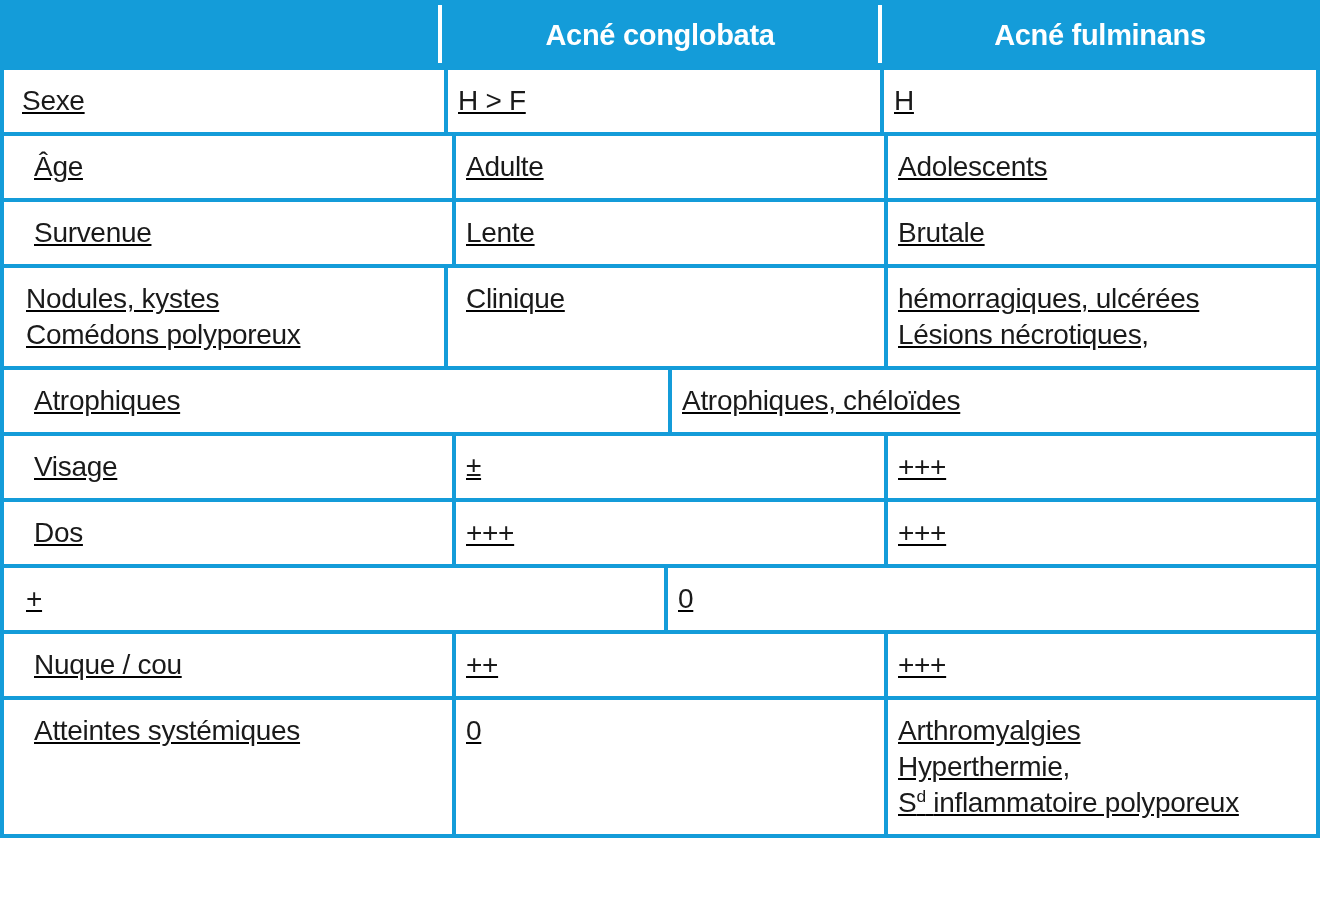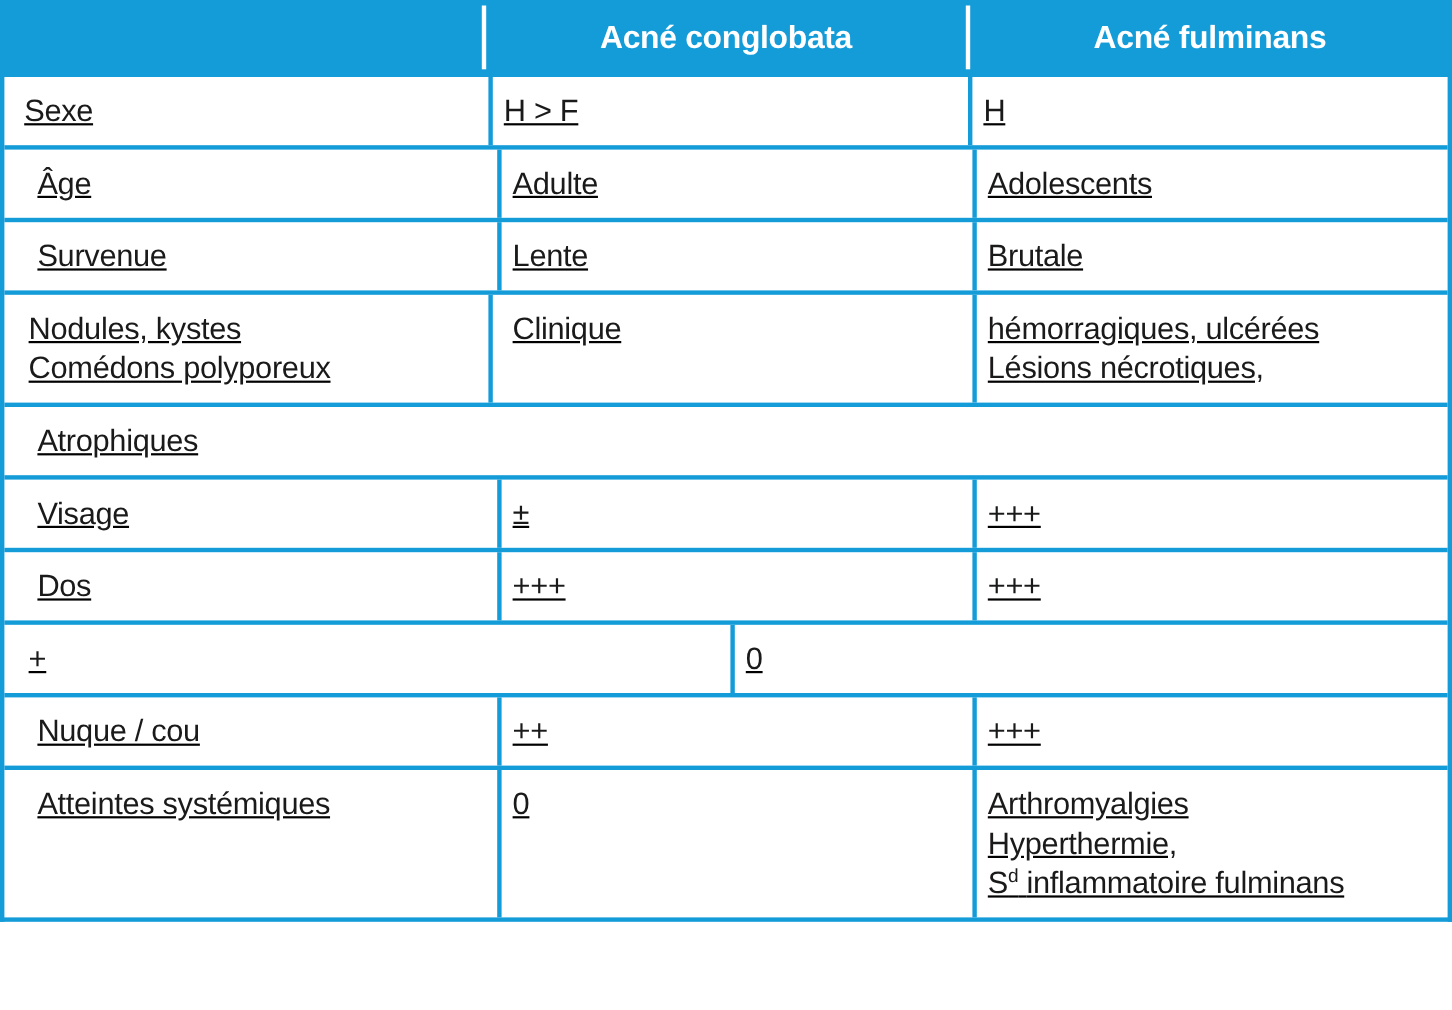--- a/index.html
+++ b/index.html
@@ -147,20 +147,23 @@
         <div class="cell val">
           <div class="line">hémorragiques, ulcérées</div>
           <div class="line">Lésions nécrotiques,</div>
         </div>
       </div>
 
       <div class="row">
         <div class="cell label">
             <div class="line">Atrophiques</div>
           </div>
+        <div class="cell val">
+            <div class="line">Atrophiques, chéloïdes</div>
+          </div>
       </div>
 
       <div class="row">
         <div class="cell label">
             <div class="line">Visage</div>
           </div>
         <div class="cell val">
             <div class="line">±</div>
           </div>
         <div class="cell val">
@@ -204,21 +207,21 @@
       <div class="row">
         <div class="cell label">
             <div class="line">Atteintes systémiques</div>
           </div>
         <div class="cell val">
             <div class="line">0</div>
           </div>
         <div class="cell val">
           <div class="line">Arthromyalgies</div>
           <div class="line">Hyperthermie,</div>
-          <div class="line"><span>S</span><sup>d</sup> <span>inflammatoire fulminans</span></div>
+          <div class="line"><span>S</span><sup>d</sup> <span>inflammatoire polyporeux</span></div>
         </div>
       </div>
 
     </div>
   </div>
 
 
 </div>
 
 </body></html>

